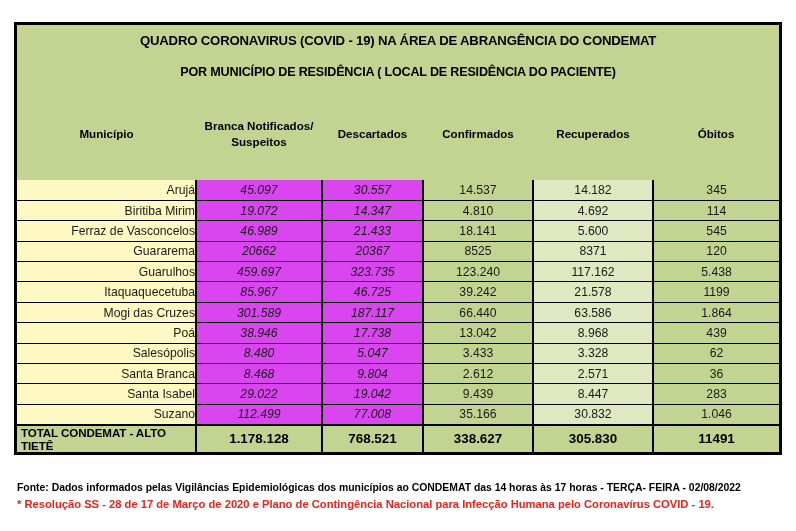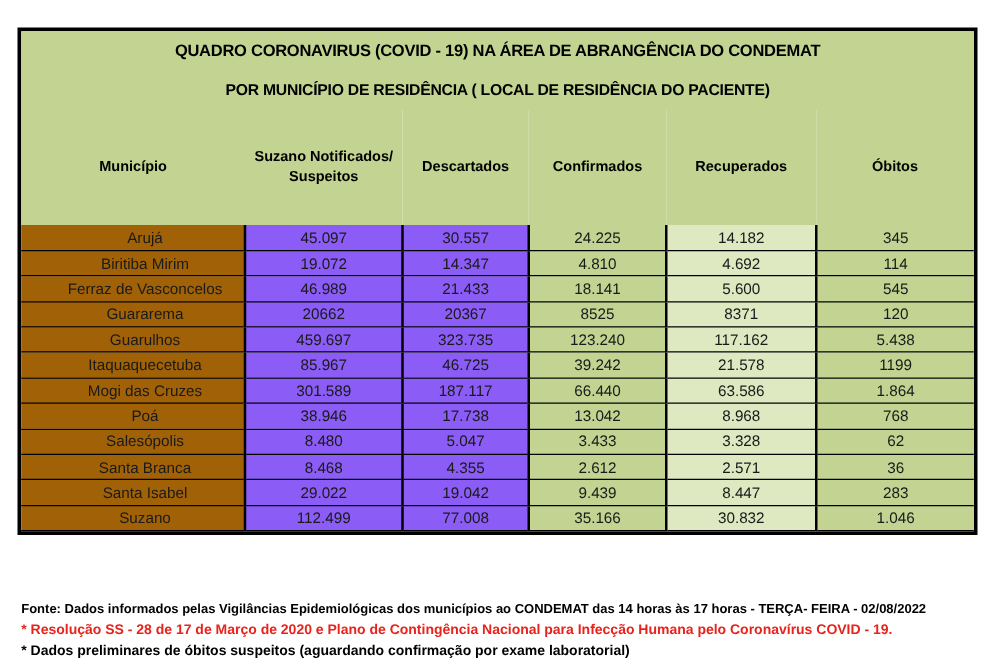--- a/index.html
+++ b/index.html
@@ -77,31 +77,32 @@
   .colhead:last-child { border-right: 0; }
 
   
   tr.data-row { height: 20.4px; }
   tr.data-row td {
     font-size: 12.2px;
     color: #1a1a1a;
     border-bottom: 1.5px solid #000000;
   }
   tr.data-row td.c-muni {
-    text-align: center;
+    text-align: right;
     padding-left: 20px;
-    background: #a16207;
+    background: #fef9c3;
     border-right: 2.5px solid #000000;
     white-space: nowrap;
   }
   tr.data-row td.c-notif,
   tr.data-row td.c-desc {
     text-align: center;
-    background: #8b5cf6;
-    border-right: 2.5px solid #000000;
+    background: #d946ef;
+    border-right: 2.5px solid #000000;
+    font-style: italic;
   }
   tr.data-row td.c-conf {
     text-align: center;
     background: #c3d492;
     border-right: 2.5px solid #000000;
   }
   tr.data-row td.c-recup {
     text-align: center;
     background: #dee8c1;
     border-right: 2.5px solid #000000;
@@ -165,34 +166,34 @@
         <tr>
           <td class="title-band band1" colspan="6">QUADRO CORONAVIRUS (COVID - 19) NA ÁREA DE ABRANGÊNCIA DO CONDEMAT</td>
         </tr>
         <tr>
           <td class="title-band band2" colspan="6">POR MUNICÍPIO DE RESIDÊNCIA ( LOCAL DE RESIDÊNCIA DO PACIENTE)</td>
         </tr>
 
         <tr>
           <th class="colhead">Município</th>
           <th class="colhead">
-            <span>Suzano Notificados/</span><br>
+            <span>Branca Notificados/</span><br>
             <span>Suspeitos</span>
           </th>
           <th class="colhead">Descartados</th>
           <th class="colhead">Confirmados</th>
           <th class="colhead">Recuperados</th>
           <th class="colhead">Óbitos</th>
         </tr>
 
         <tr class="data-row">
           <td class="c-muni">Arujá</td>
           <td class="c-notif">45.097</td>
           <td class="c-desc">30.557</td>
-          <td class="c-conf">24.225</td>
+          <td class="c-conf">14.537</td>
           <td class="c-recup">14.182</td>
           <td class="c-obitos">345</td>
         </tr>
         <tr class="data-row">
           <td class="c-muni">Biritiba Mirim</td>
           <td class="c-notif">19.072</td>
           <td class="c-desc">14.347</td>
           <td class="c-conf">4.810</td>
           <td class="c-recup">4.692</td>
           <td class="c-obitos">114</td>
@@ -236,34 +237,34 @@
           <td class="c-conf">66.440</td>
           <td class="c-recup">63.586</td>
           <td class="c-obitos">1.864</td>
         </tr>
         <tr class="data-row">
           <td class="c-muni">Poá</td>
           <td class="c-notif">38.946</td>
           <td class="c-desc">17.738</td>
           <td class="c-conf">13.042</td>
           <td class="c-recup">8.968</td>
-          <td class="c-obitos">768</td>
+          <td class="c-obitos">439</td>
         </tr>
         <tr class="data-row">
           <td class="c-muni">Salesópolis</td>
           <td class="c-notif">8.480</td>
           <td class="c-desc">5.047</td>
           <td class="c-conf">3.433</td>
           <td class="c-recup">3.328</td>
           <td class="c-obitos">62</td>
         </tr>
         <tr class="data-row">
           <td class="c-muni">Santa Branca</td>
           <td class="c-notif">8.468</td>
-          <td class="c-desc">4.355</td>
+          <td class="c-desc">9.804</td>
           <td class="c-conf">2.612</td>
           <td class="c-recup">2.571</td>
           <td class="c-obitos">36</td>
         </tr>
         <tr class="data-row">
           <td class="c-muni">Santa Isabel</td>
           <td class="c-notif">29.022</td>
           <td class="c-desc">19.042</td>
           <td class="c-conf">9.439</td>
           <td class="c-recup">8.447</td>
@@ -271,23 +272,30 @@
         </tr>
         <tr class="data-row">
           <td class="c-muni">Suzano</td>
           <td class="c-notif">112.499</td>
           <td class="c-desc">77.008</td>
           <td class="c-conf">35.166</td>
           <td class="c-recup">30.832</td>
           <td class="c-obitos">1.046</td>
         </tr>
 
+        <tr class="total-row">
+          <td class="t-label">TOTAL CONDEMAT - ALTO TIETÊ</td>
+          <td>1.178.128</td>
+          <td>768.521</td>
+          <td>338.627</td>
+          <td>305.830</td>
+          <td>11491</td>
+        </tr>
       </tbody>
     </table>
   </div>
 
   <div class="notes">
     <div class="note n1">Fonte: Dados informados pelas Vigilâncias Epidemiológicas dos municípios ao CONDEMAT das 14 horas às 17 horas - TERÇA- FEIRA - 02/08/2022</div>
     <div class="note n2">* Resolução SS - 28 de 17 de Março de 2020 e Plano de Contingência Nacional para Infecção Humana pelo Coronavírus COVID - 19.</div>
-    <div class="note n3">* Dados preliminares de óbitos suspeitos (aguardando confirmação por exame laboratorial)</div>
   </div>
 
 </div>
 
 </body></html>

